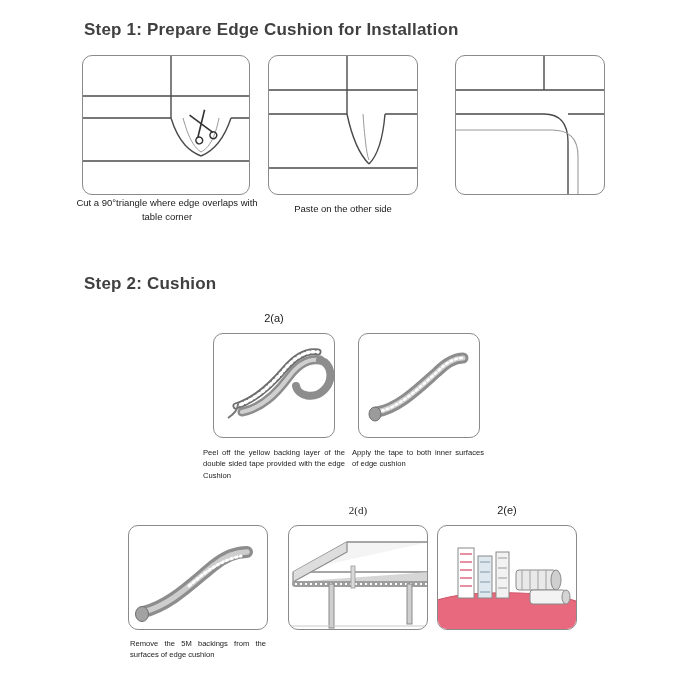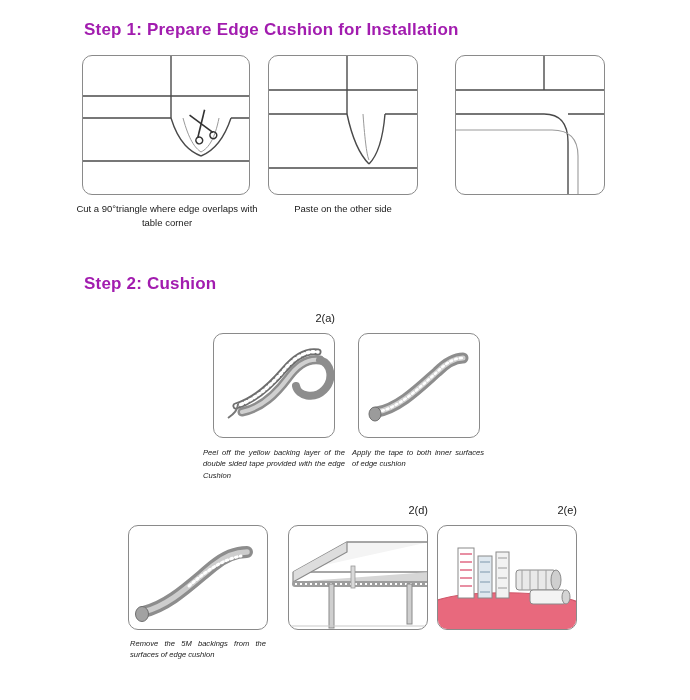--- a/index.html
+++ b/index.html
@@ -20,21 +20,21 @@
     width: 690px;
     height: 700px;
   }
 
   
   .step-heading {
     position: absolute;
     font-size: 17px;
     font-weight: bold;
     letter-spacing: 0.2px;
-    color: #a21caf;
+    color: #404040;
   }
   #step1-heading { left: 84px; top: 20px; }
   #step2-heading { left: 84px; top: 274px; }
 
   
   .panel {
     position: absolute;
     border: 1.5px solid #8a8a8a;
     border-radius: 10px;
     background: #ffffff;
@@ -47,52 +47,51 @@
     position: absolute;
     text-align: center;
     font-size: 9.5px;
     line-height: 1.45;
     color: #1a1a1a;
   }
   .caption.small {
     font-size: 7.6px;
     line-height: 1.5;
     text-align: justify;
-    font-style: italic;
   }
   .sublabel {
     position: absolute;
-    text-align: right;
+    text-align: center;
     font-size: 11px;
     color: #1a1a1a;
   }
 
   
   #p1a { left: 82px;  top: 55px;  width: 168px; height: 140px; }
   #p1b { left: 268px; top: 55px;  width: 150px; height: 140px; }
   #p1c { left: 455px; top: 55px;  width: 150px; height: 140px; }
 
-  #c1a { left: 72px;  top: 202px; width: 190px; }
+  #c1a { left: 72px;  top: 196px; width: 190px; }
   #c1b { left: 268px; top: 202px; width: 150px; }
   #c1c { left: 455px; top: 202px; width: 150px; }
 
   
   #p2a { left: 213px; top: 333px; width: 122px; height: 105px; }
   #p2b { left: 358px; top: 333px; width: 122px; height: 105px; }
   #l2a { left: 213px; top: 312px; width: 122px; }
   #l2b { left: 358px; top: 312px; width: 122px; margin-top: 32px; }
   #c2a { left: 203px; top: 447px; width: 142px; }
   #c2b { left: 352px; top: 447px; width: 132px; }
 
   
   #p2c { left: 128px; top: 525px; width: 140px; height: 105px; }
   #p2d { left: 288px; top: 525px; width: 140px; height: 105px; }
   #p2e { left: 437px; top: 525px; width: 140px; height: 105px; }
   #l2c { left: 128px; top: 492px; width: 140px; margin-top: 47px; }
-  #l2d { left: 288px; top: 504px; width: 140px; }
+  #l2d { left: 288px; top: 504px; width: 140px; font-family: Liberation Serif, serif; }
   #l2e { left: 437px; top: 504px; width: 140px; }
   #c2c { left: 130px; top: 638px; width: 136px; }
   #c2d { left: 290px; top: 638px; width: 136px; }
   #c2e { left: 439px; top: 638px; width: 136px; }
 </style>
 </head>
 <body>
 
 <div class="page">
 

